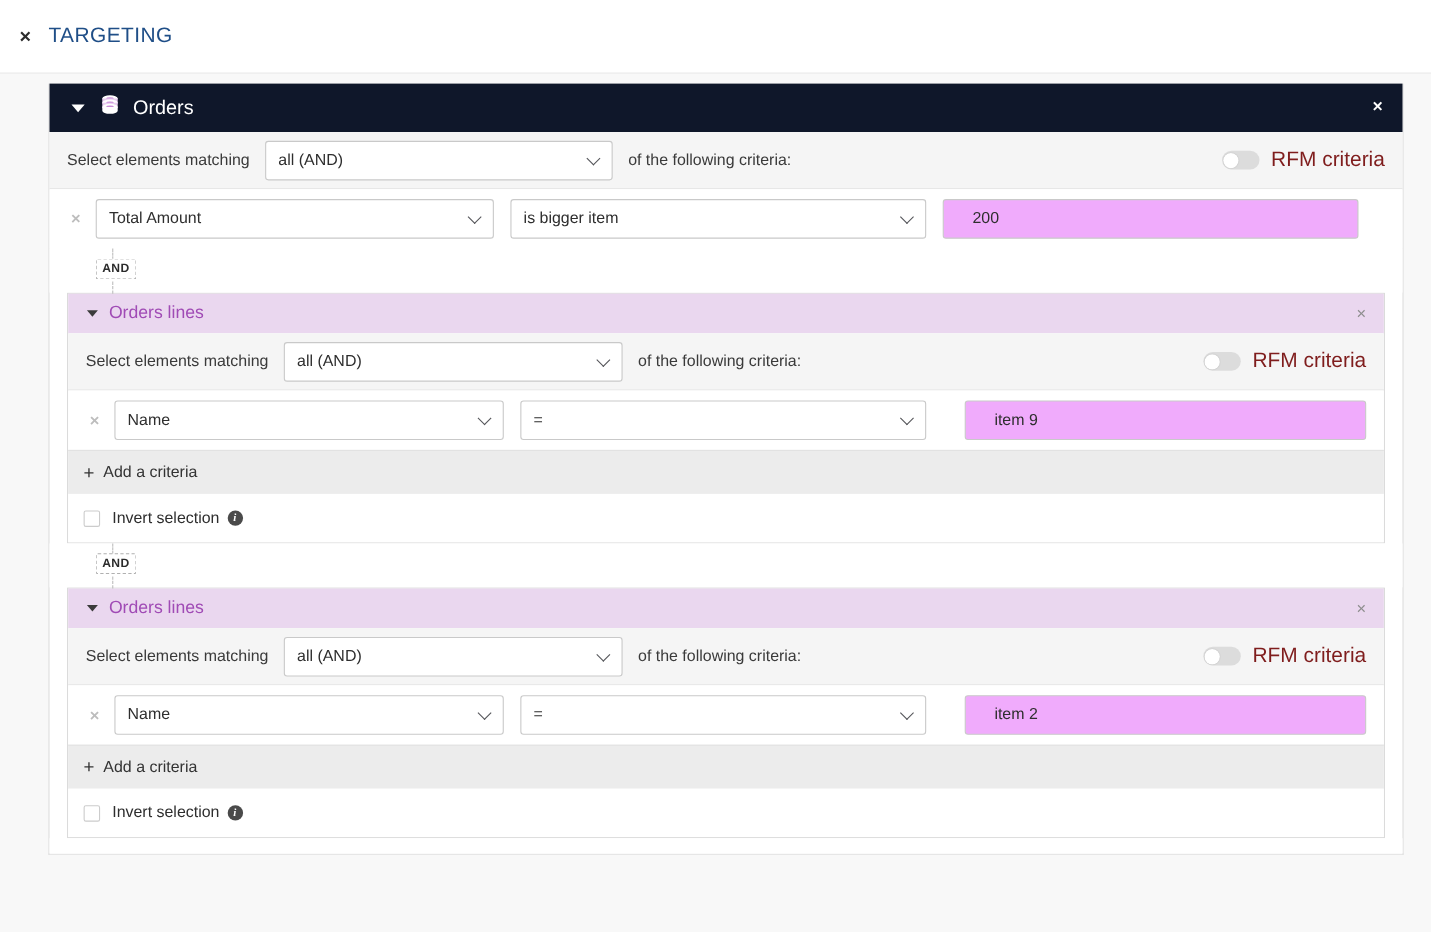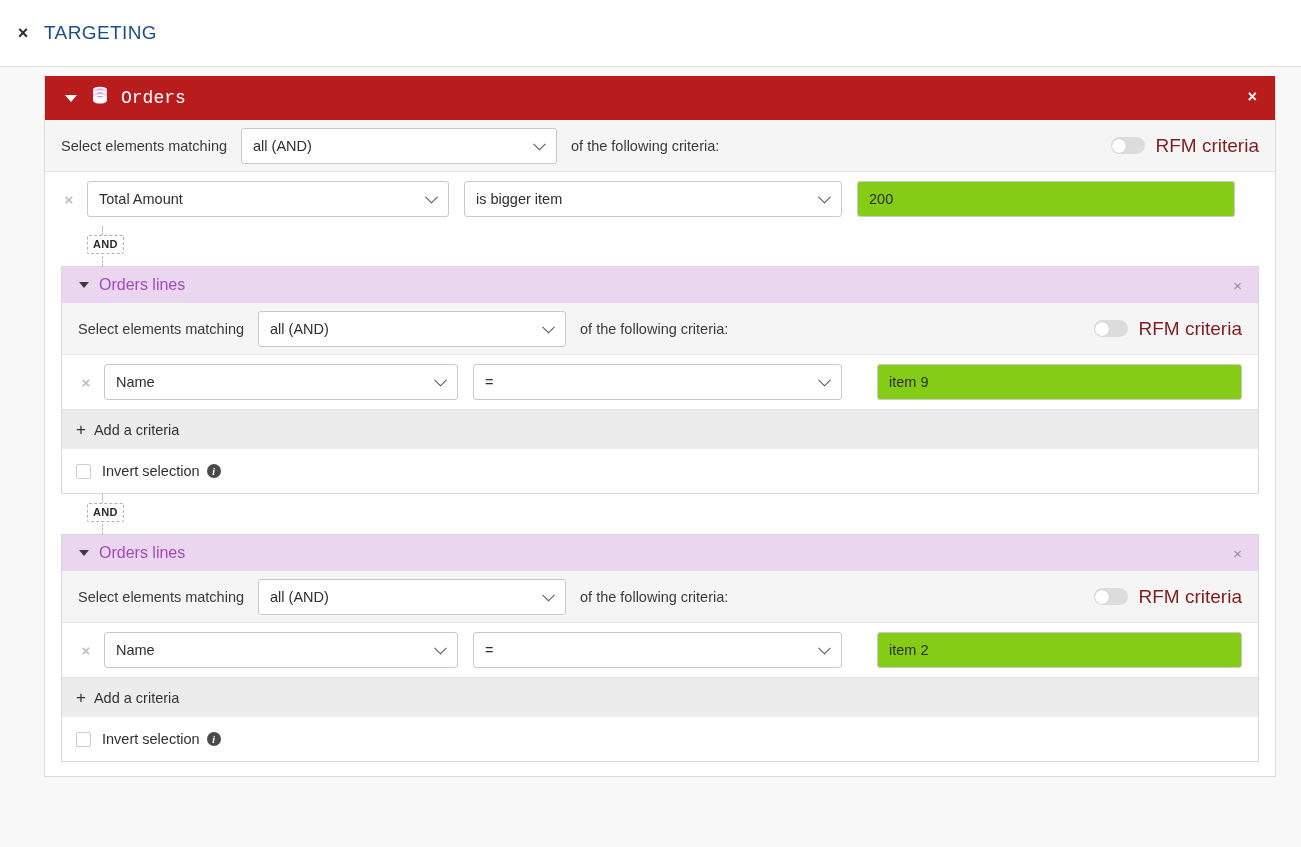--- a/index.html
+++ b/index.html
@@ -42,24 +42,23 @@
   
   .card-outer {
     position: absolute; left: 44px; top: 9px;
     width: 1232px;
     background: #ffffff;
     border: 1px solid #dcdcdc;
     border-top: none;
   }
   .card-outer-head {
     height: 44px;
-    background: #b91c1c;
+    background: #0f172a;
     display: flex; align-items: center;
     padding: 0 14px 0 20px;
-    font-family: Liberation Mono, monospace;
   }
   .caret-white {
     width: 0; height: 0;
     border-left: 6px solid transparent;
     border-right: 6px solid transparent;
     border-top: 7px solid #ffffff;
     cursor: pointer;
   }
   .db-icon { margin-left: 14px; display: block; cursor: default; }
   .card-outer-title {
@@ -98,25 +97,25 @@
   .select::after {
     content: "";
     position: absolute; right: 12px; top: 50%;
     width: 8px; height: 8px;
     border-right: 1.6px solid #55565a;
     border-bottom: 1.6px solid #55565a;
     transform: translateY(-70%) rotate(45deg);
   }
   .textinput {
     height: 36px;
-    background: #84cc16;
+    background: #f0abfc;
     border: 1px solid #c9c9c9;
     border-radius: 3px;
     display: flex; align-items: center;
-    padding: 0 11px;
+    padding: 0 26px;
     font-size: 14.5px; color: #2e2e2e;
     cursor: text;
     overflow: hidden; white-space: nowrap;
   }
 
   
   .rfm-wrap { margin-left: auto; display: flex; align-items: center; }
   .toggle {
     width: 34px; height: 17px;
     border-radius: 9px;

